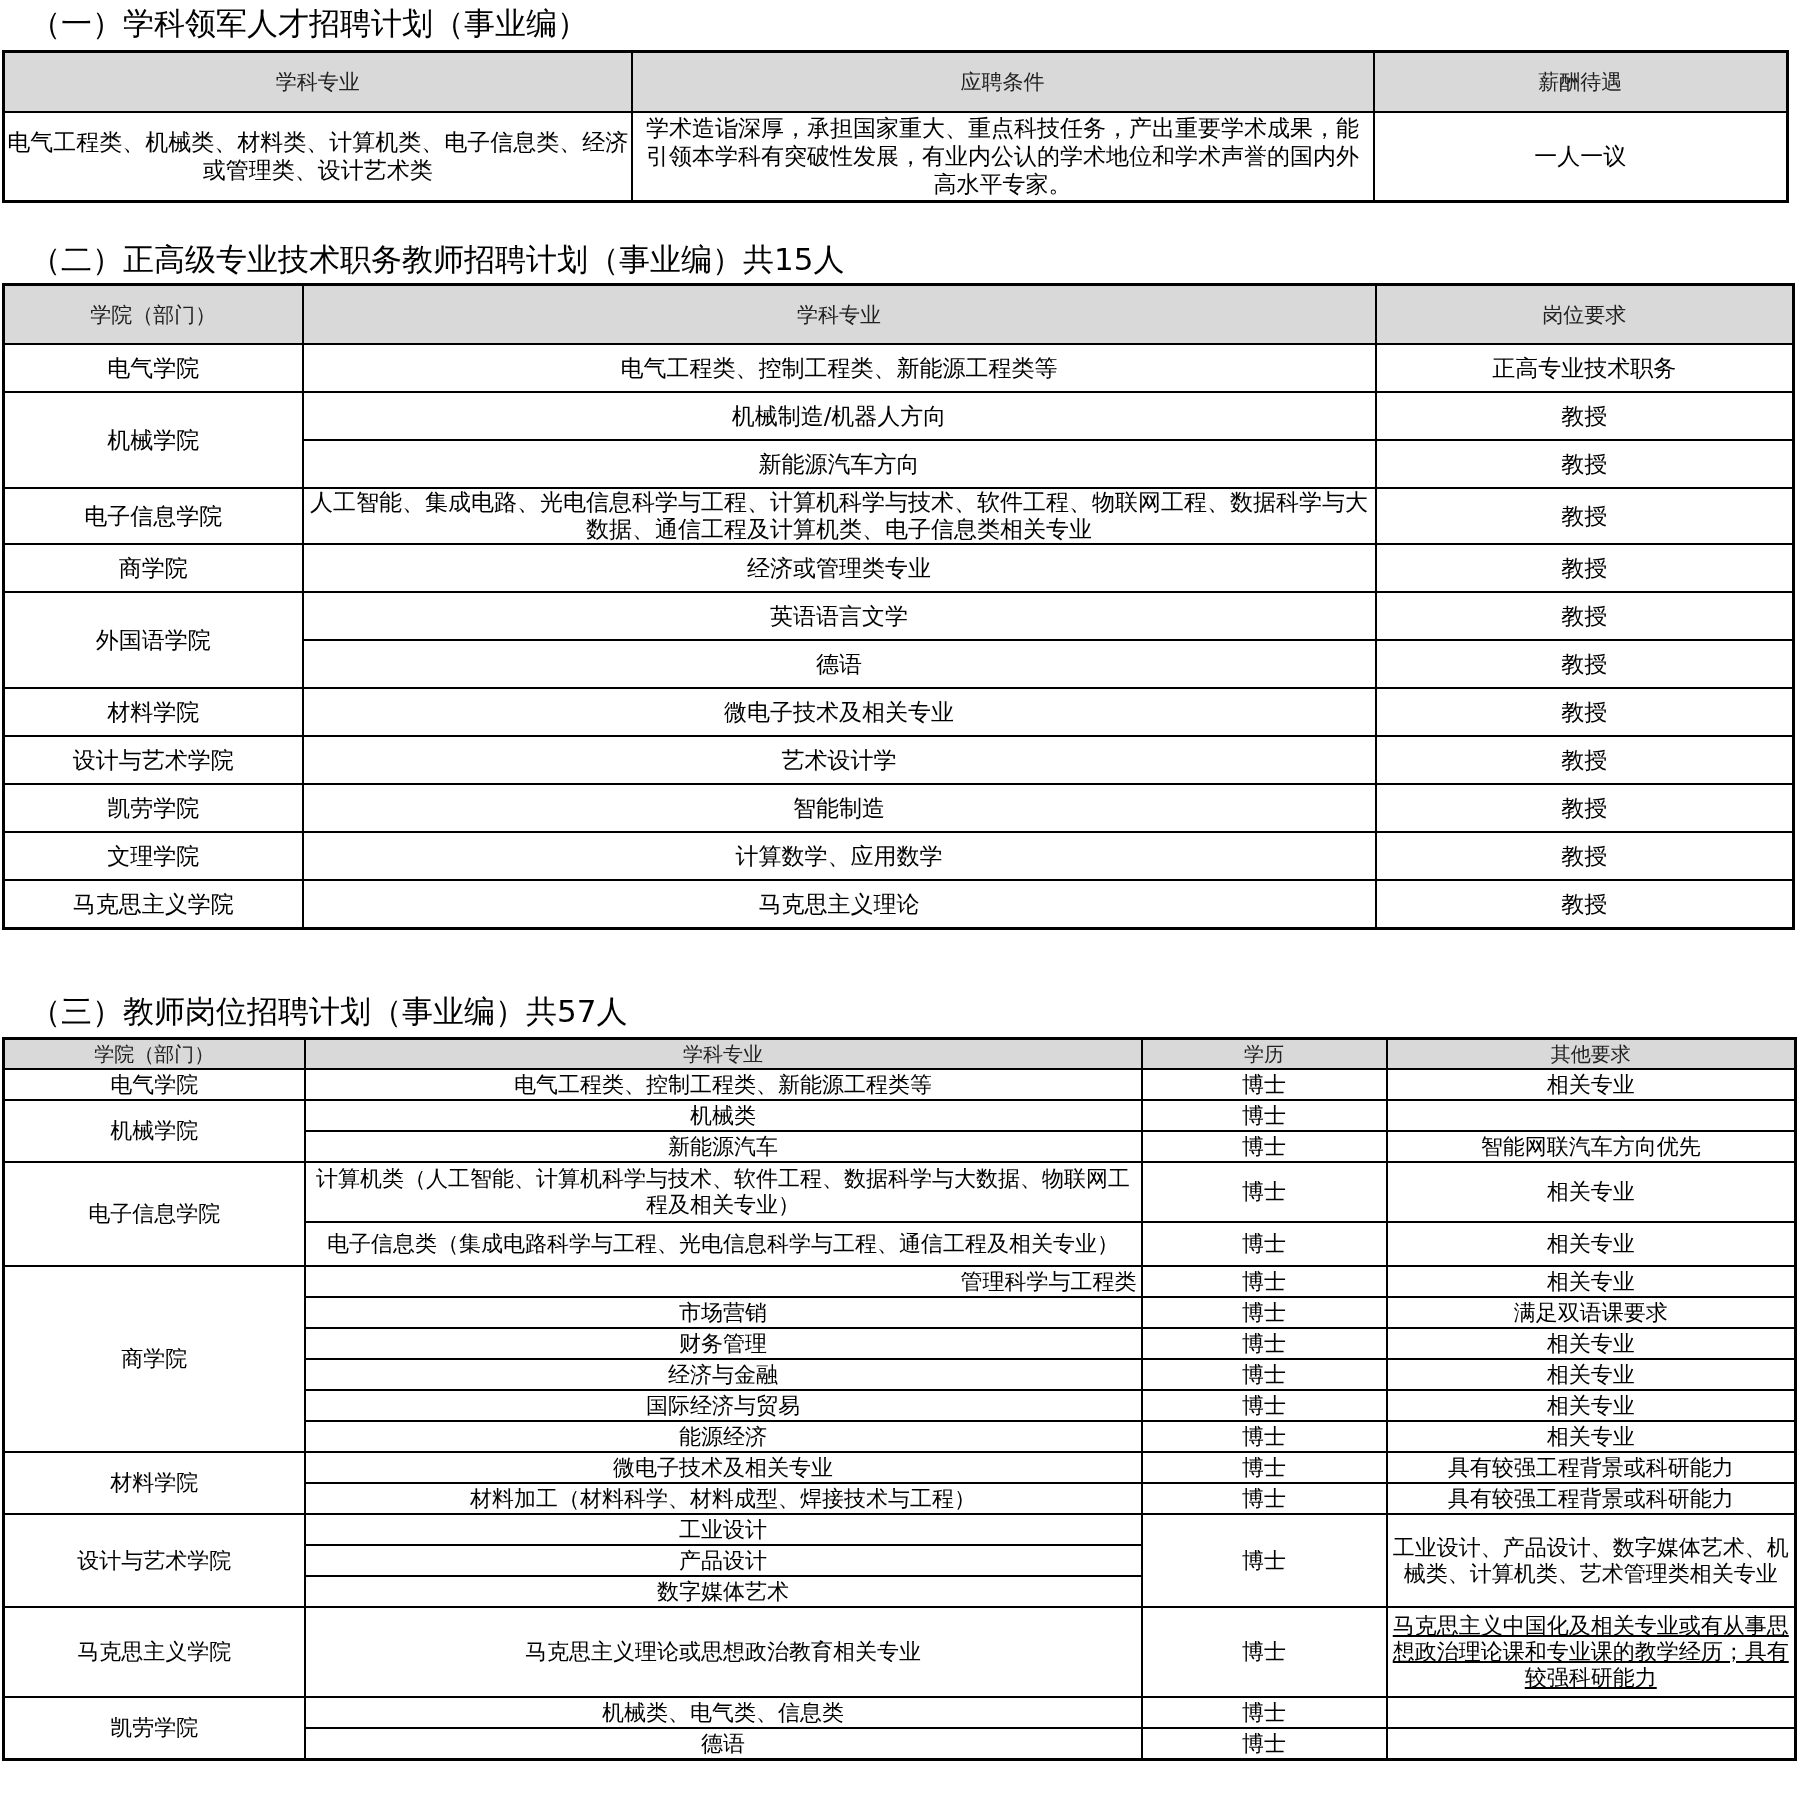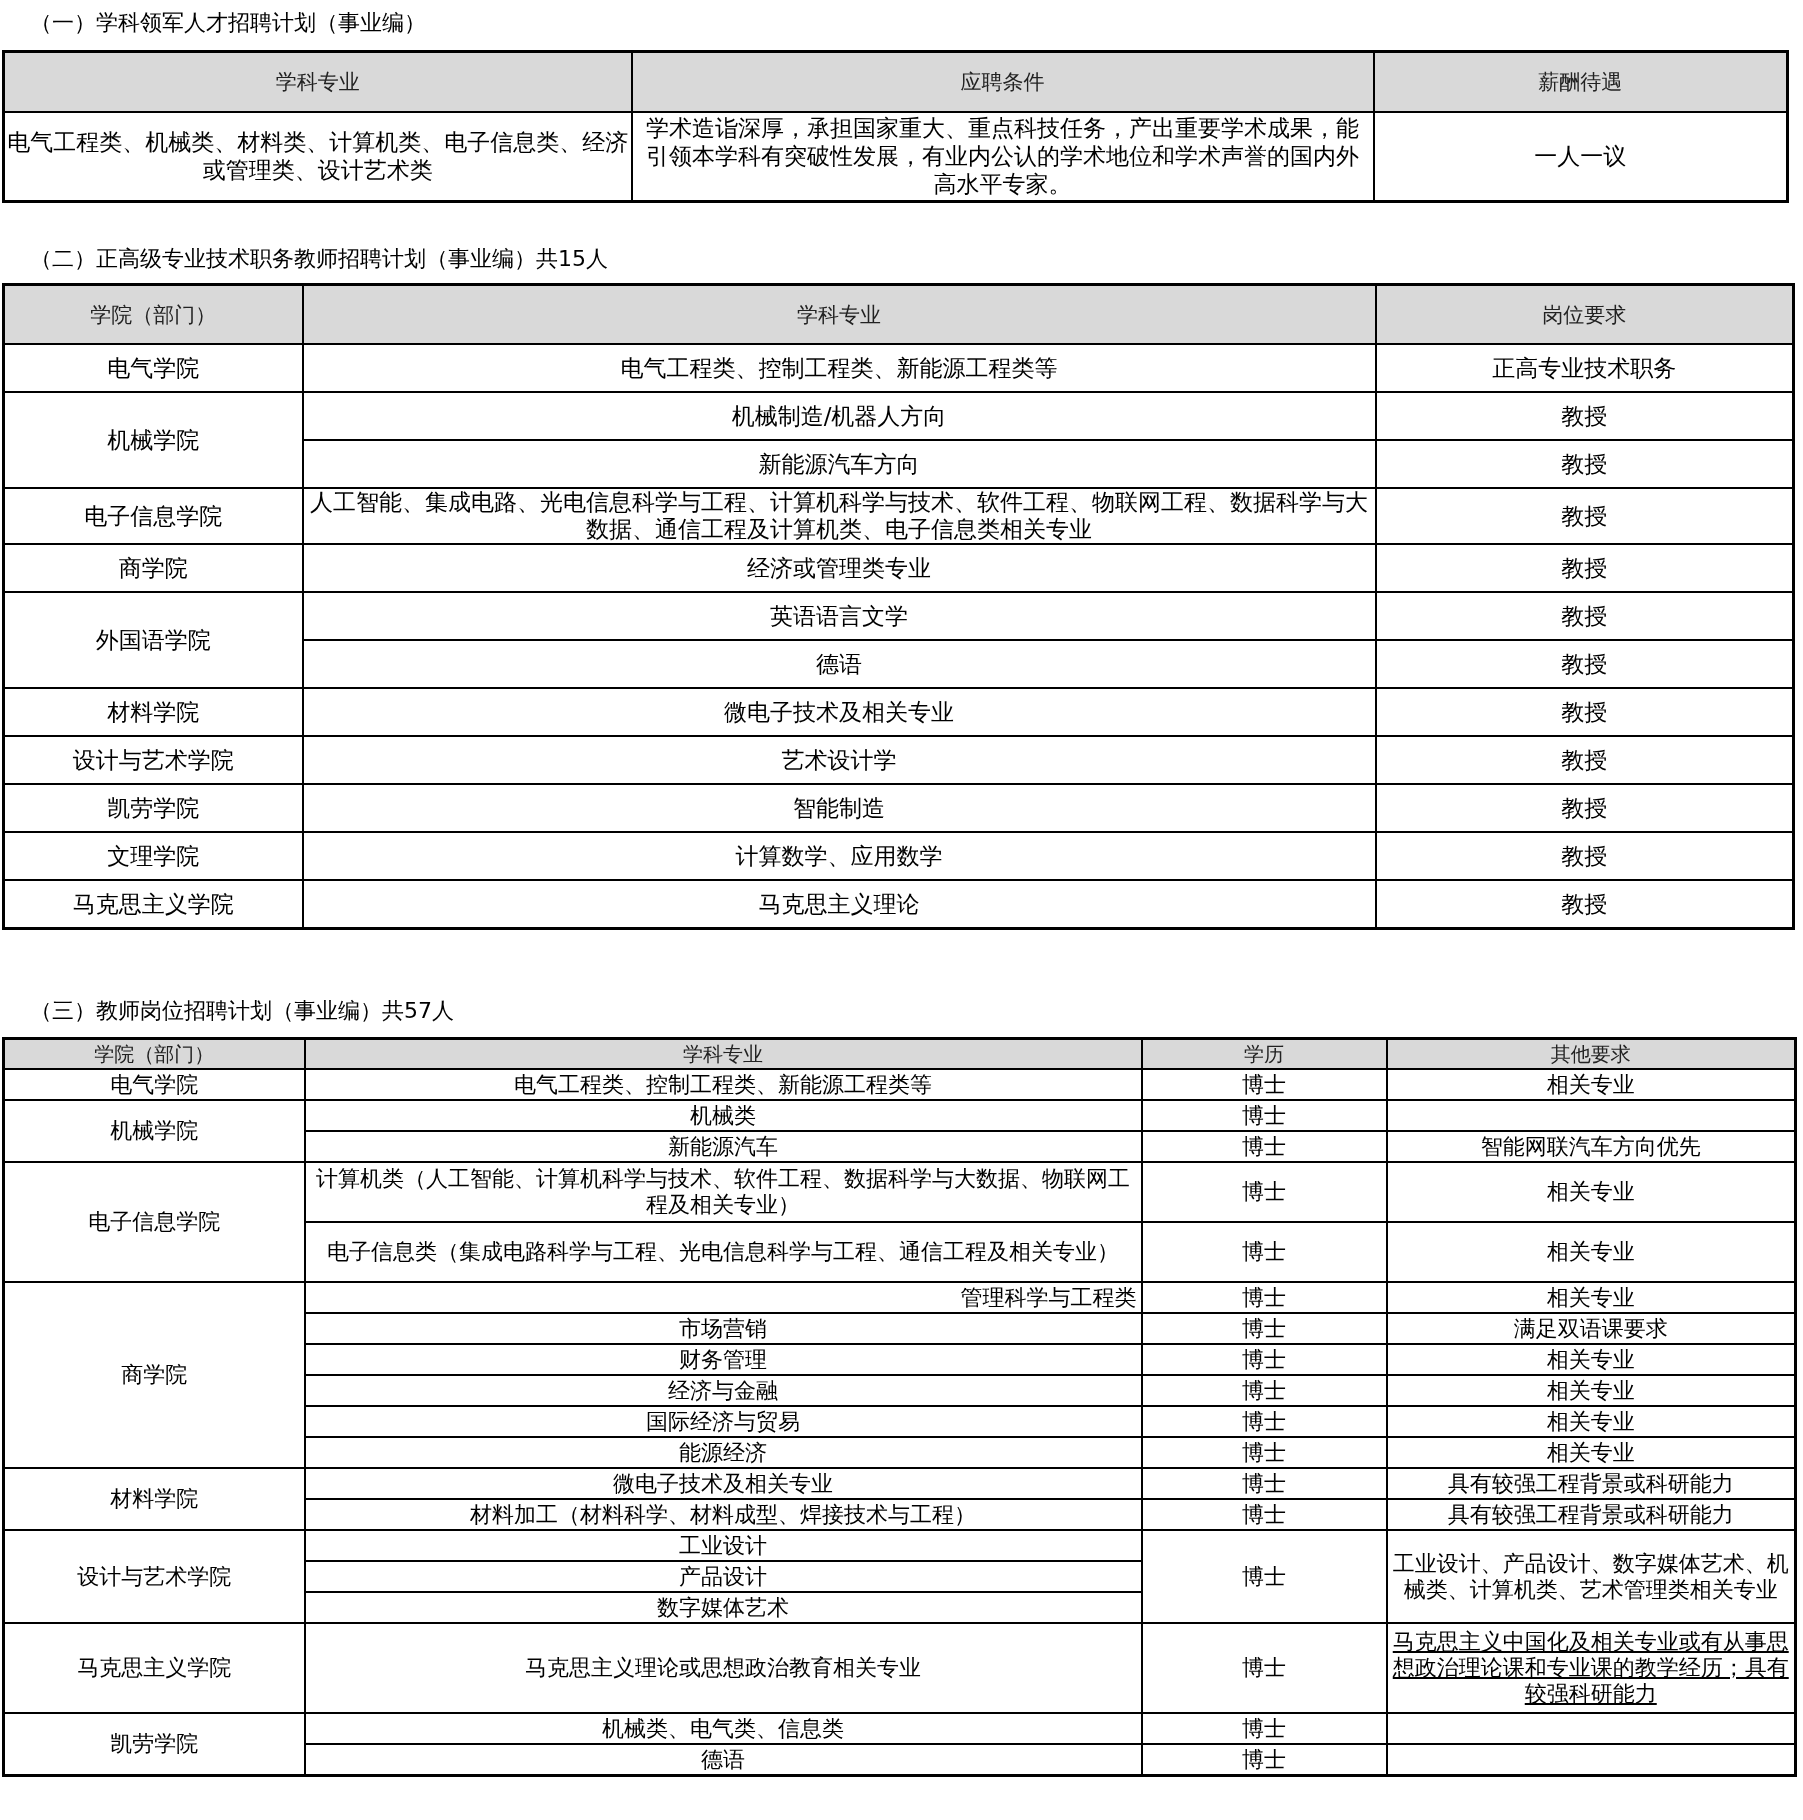--- a/index.html
+++ b/index.html
@@ -1,18 +1,18 @@
 <!DOCTYPE html>
 <html><head>
 <meta charset="utf-8">
 <style>
   html, body { margin: 0; padding: 0; background: #ffffff; }
   body { width: 1803px; height: 1820px; position: relative; overflow: hidden;
          font-family: "DejaVu Sans", "Liberation Sans", sans-serif; color: #000; }
-  .section-title { position: absolute; left: 30px; font-size: 22px; line-height: 30px; white-space: nowrap; }
+  .section-title { position: absolute; left: 30px; font-size: 31px; line-height: 30px; white-space: nowrap; }
   table.grid { position: absolute; border-collapse: collapse; table-layout: fixed; }
   table.grid td, table.grid th { border: 2px solid #000; text-align: center; vertical-align: middle;
          padding: 0 4px; font-weight: normal; overflow: hidden; }
   table.grid th { background: #d9d9d9; font-family: Liberation Sans, sans-serif; color: #222; }
   table.grid { border: 3px solid #000; }
   .t1 th { font-size: 21px; height: 58px; }
   .t1 td { font-size: 23px; line-height: 28px; }
   .t2 th { font-size: 21px; height: 57px; }
   .t2 td { font-size: 23px; height: 46px; line-height: 26px; }
   .t3 th { font-size: 20px; height: 28px; line-height: 26px; }
@@ -148,21 +148,21 @@
     <td>新能源汽车</td>
     <td>博士</td>
     <td>智能网联汽车方向优先</td>
   </tr>
   <tr style="height:60px;">
     <td rowspan="2">电子信息学院</td>
     <td>计算机类（人工智能、计算机科学与技术、软件工程、数据科学与大数据、物联网工程及相关专业）</td>
     <td>博士</td>
     <td>相关专业</td>
   </tr>
-  <tr style="height:60px;">
+  <tr style="height:44px;">
     <td>电子信息类（集成电路科学与工程、光电信息科学与工程、通信工程及相关专业）</td>
     <td>博士</td>
     <td>相关专业</td>
   </tr>
   <tr>
     <td rowspan="6">商学院</td>
     <td style="text-align:right; padding-left:150px;">管理科学与工程类</td>
     <td>博士</td>
     <td>相关专业</td>
   </tr>

